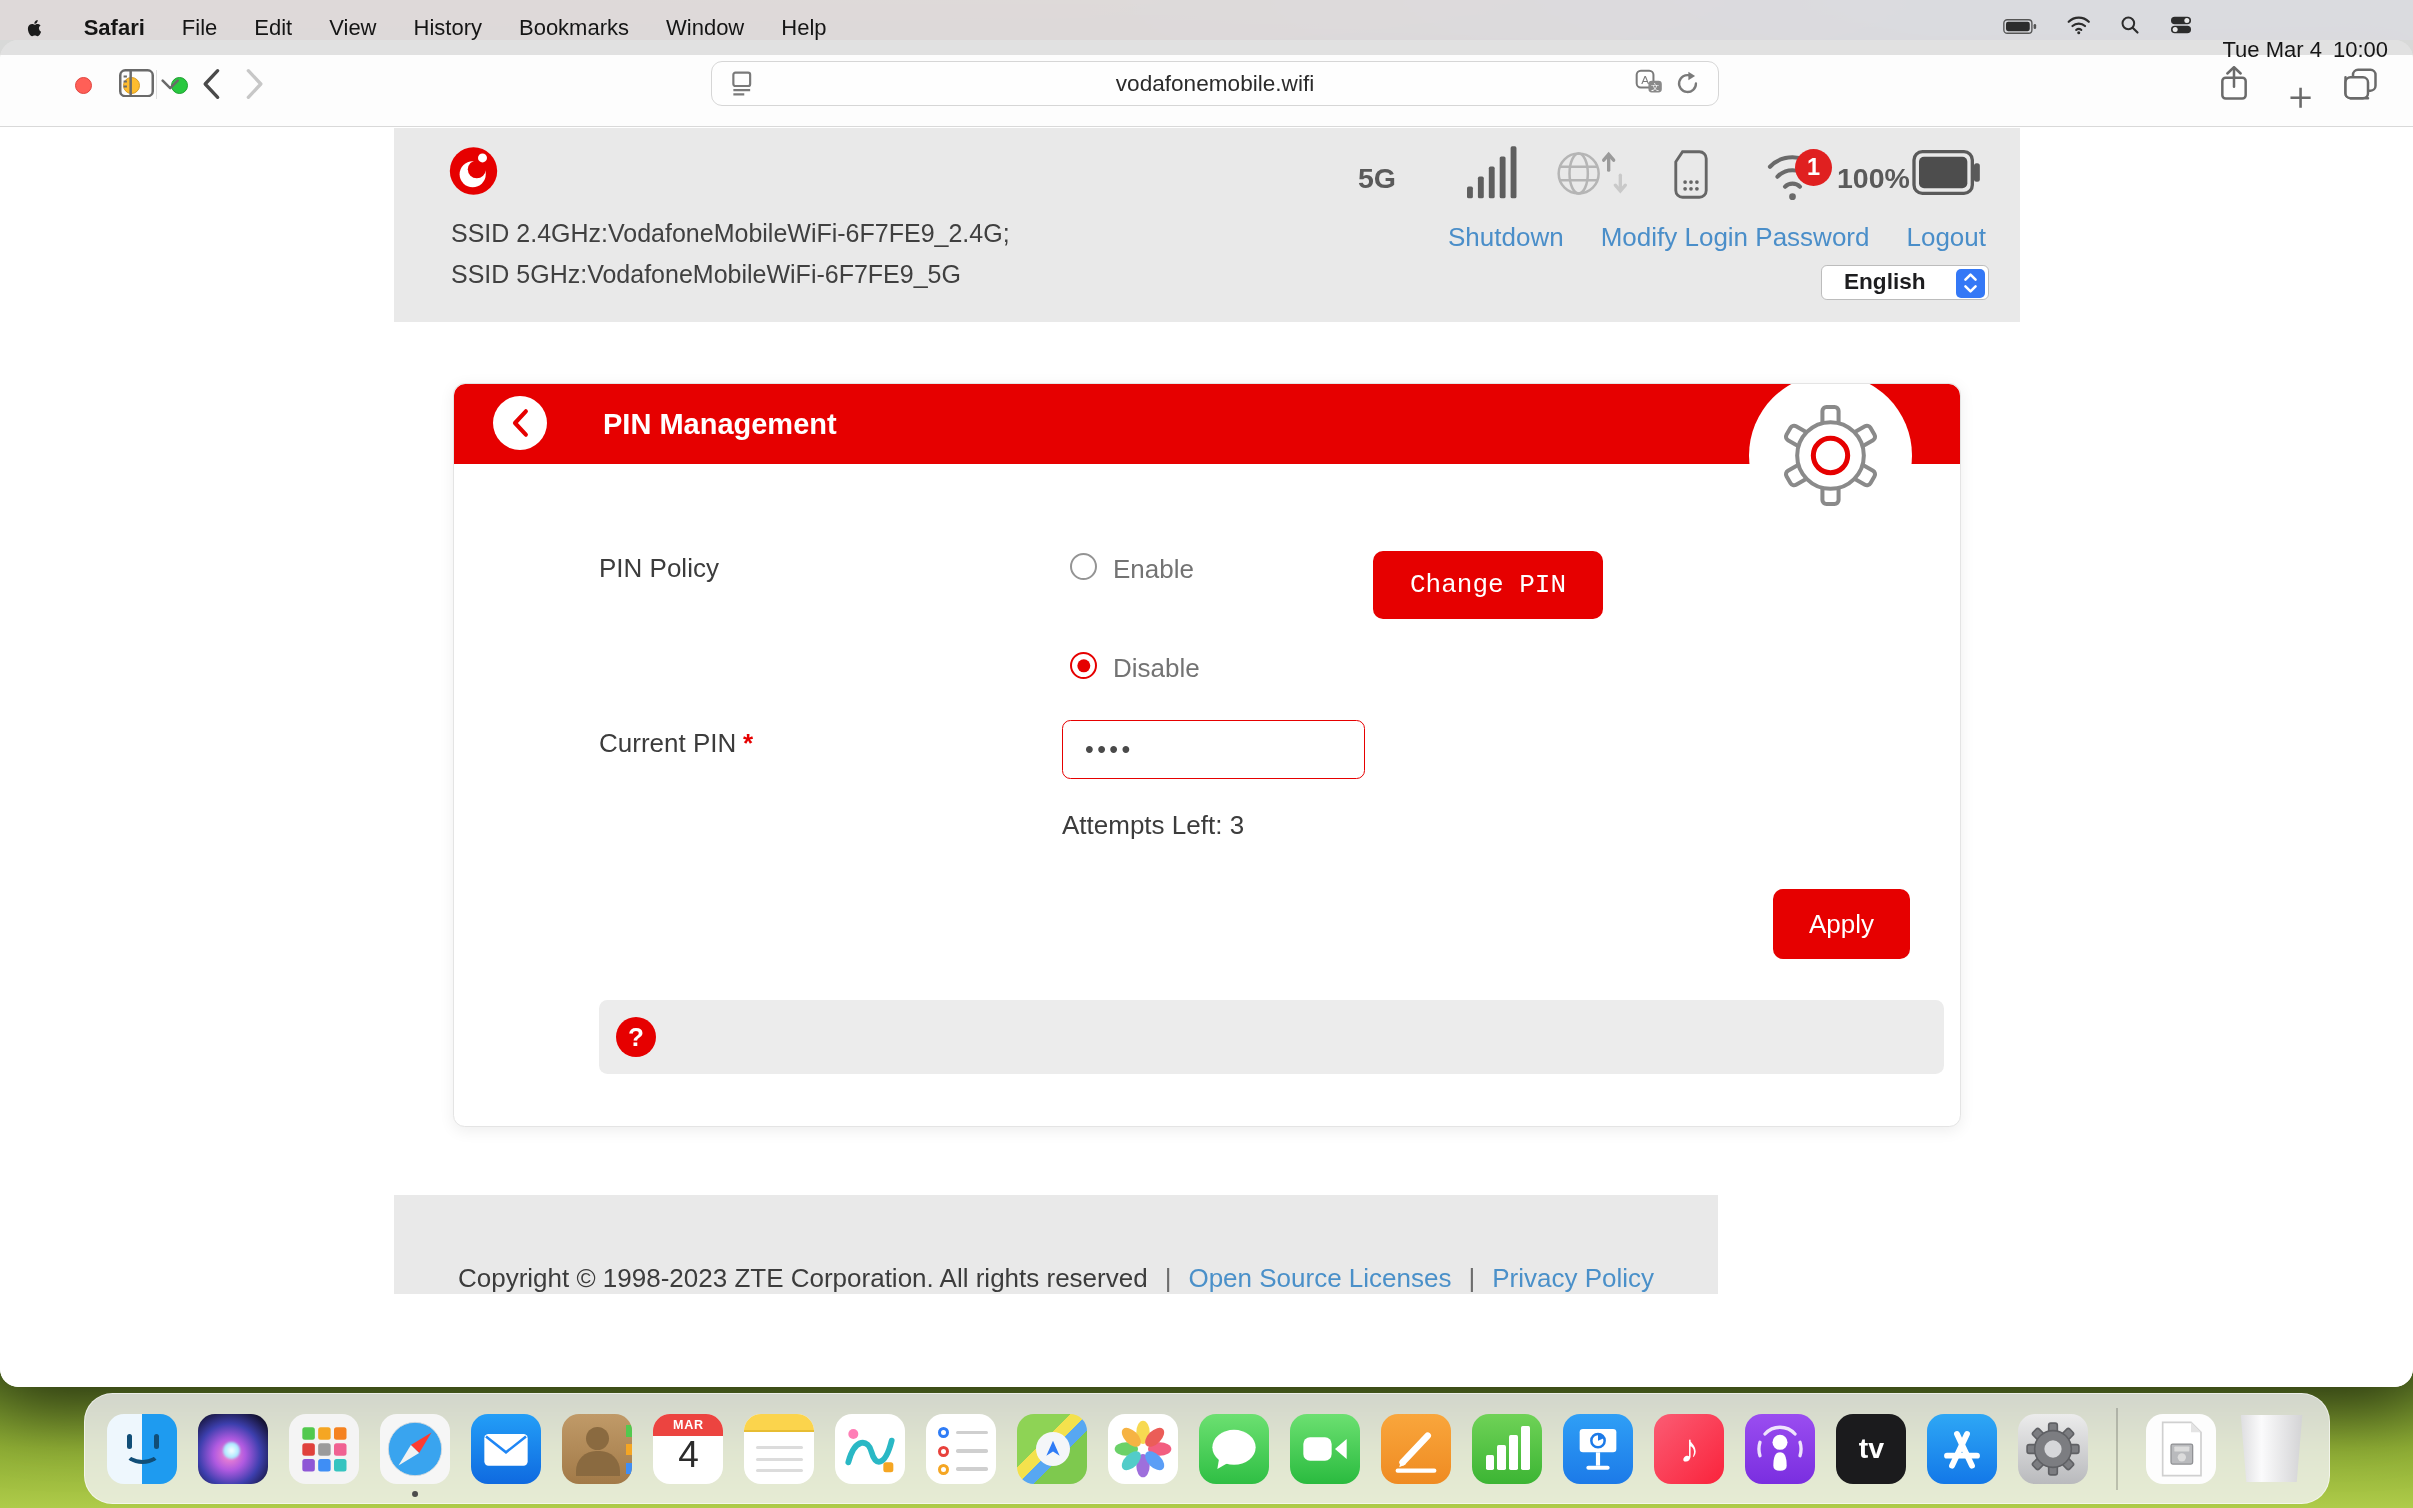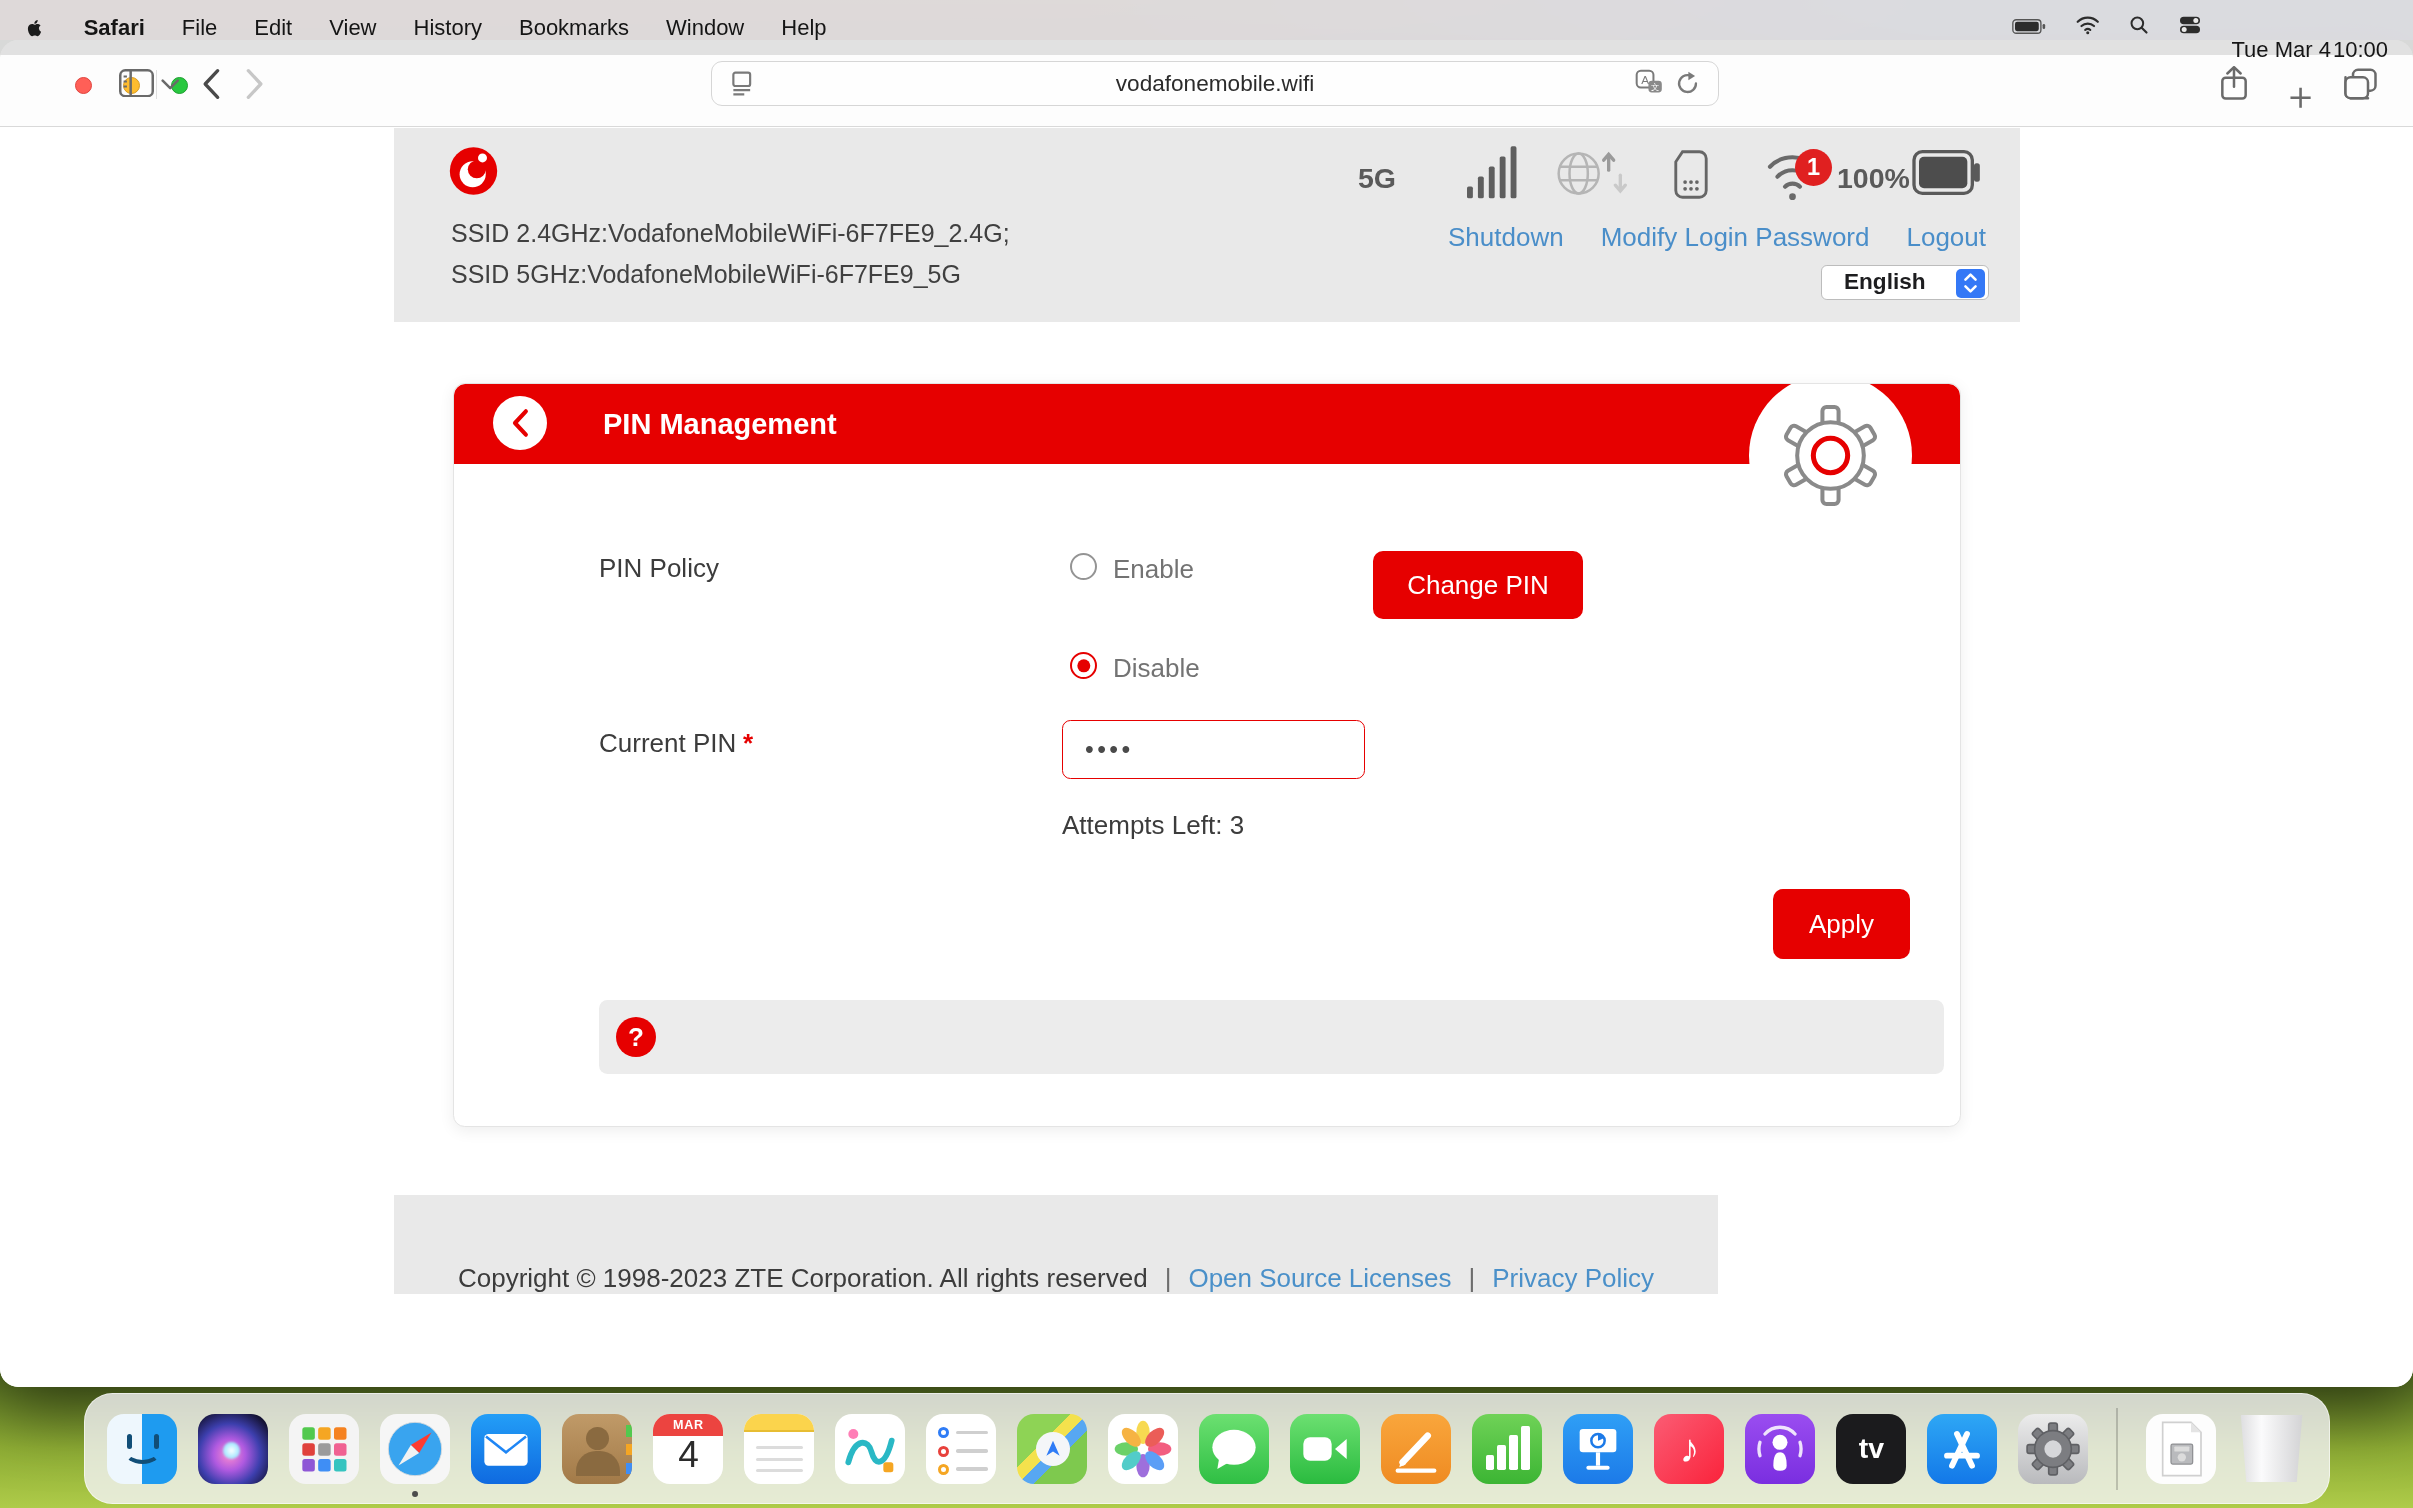--- a/index.html
+++ b/index.html
@@ -13,21 +13,21 @@
     background:linear-gradient(90deg,#b0453b 0%,#a9473f 45%,#8a4f93 65%,#5c68cf 80%,#4f63c9 100%); }
 
   
   .menubar { position:absolute; top:0; left:0; width:2413px; height:55px;
     background:rgba(224,224,224,0.96); display:flex; align-items:center;
     padding:0 25px; font-size:22px; color:#151515; z-index:50; }
   .menubar .left { display:flex; align-items:center; gap:37px; }
   .menubar .apple { margin-right:1.7px; display:flex; align-items:center; }
   .menubar .app-name { font-weight:bold; }
   .menubar .right { margin-left:auto; display:flex; align-items:center; gap:30px; }
-  .menubar .clock { display:flex; gap:2px;margin-top:44px; }
+  .menubar .clock { display:flex; gap:11px;margin-top:44px; }
 
   
   .window { position:absolute; top:40px; left:0; width:2413px; height:1347px;
     background:#ffffff; border-radius:18.4px; overflow:hidden;
     box-shadow:0 25px 67px rgba(0,0,0,0.5); }
   .toolbar { position:relative; width:100%; height:87px; background:#fdfdfd;
     border-bottom:0.8px solid #d9d9d9; }
   .tl { position:absolute; top:37px; width:17px; height:17px; border-radius:50%; }
   .tl.red { left:75px; background:#ff5f57; border:0.8px solid #e0443e; }
   .tl.yellow { left:123px; background:#febc2e; border:0.8px solid #d89c23; }
@@ -398,21 +398,21 @@
       <div class="back-btn">
         <svg width="22" height="30" viewBox="0 0 26 36">
             <polyline points="20,4 7,18 20,32" fill="none" stroke="#e60000" stroke-width="5" stroke-linecap="round" stroke-linejoin="round"></polyline>
           </svg>
       </div>
       <div class="card-title">PIN Management</div>
 
       <div class="form-label" style="top:169px;">PIN Policy</div>
       <div class="radio off" style="left:616px; top:169px;"></div>
       <div class="radio-label" style="left:659px; top:170px;">Enable</div>
-      <button class="btn" style="left:919px; top:167px; width:210px; height:68px;">Change PIN</button>
+      <button class="btn" style="left:919px; top:167px; width:230px; height:68px;font-family:Liberation Mono, monospace;">Change PIN</button>
 
       <div class="radio on" style="left:616px; top:268px;"></div>
       <div class="radio-label" style="left:659px; top:269px;">Disable</div>
 
       <div class="form-label" style="top:344px;">
         <span>Current PIN</span><span class="req">*</span>
       </div>
       <input class="pin-input" type="text" value="••••" style="">
       <div class="attempts">Attempts Left: 3</div>
 

